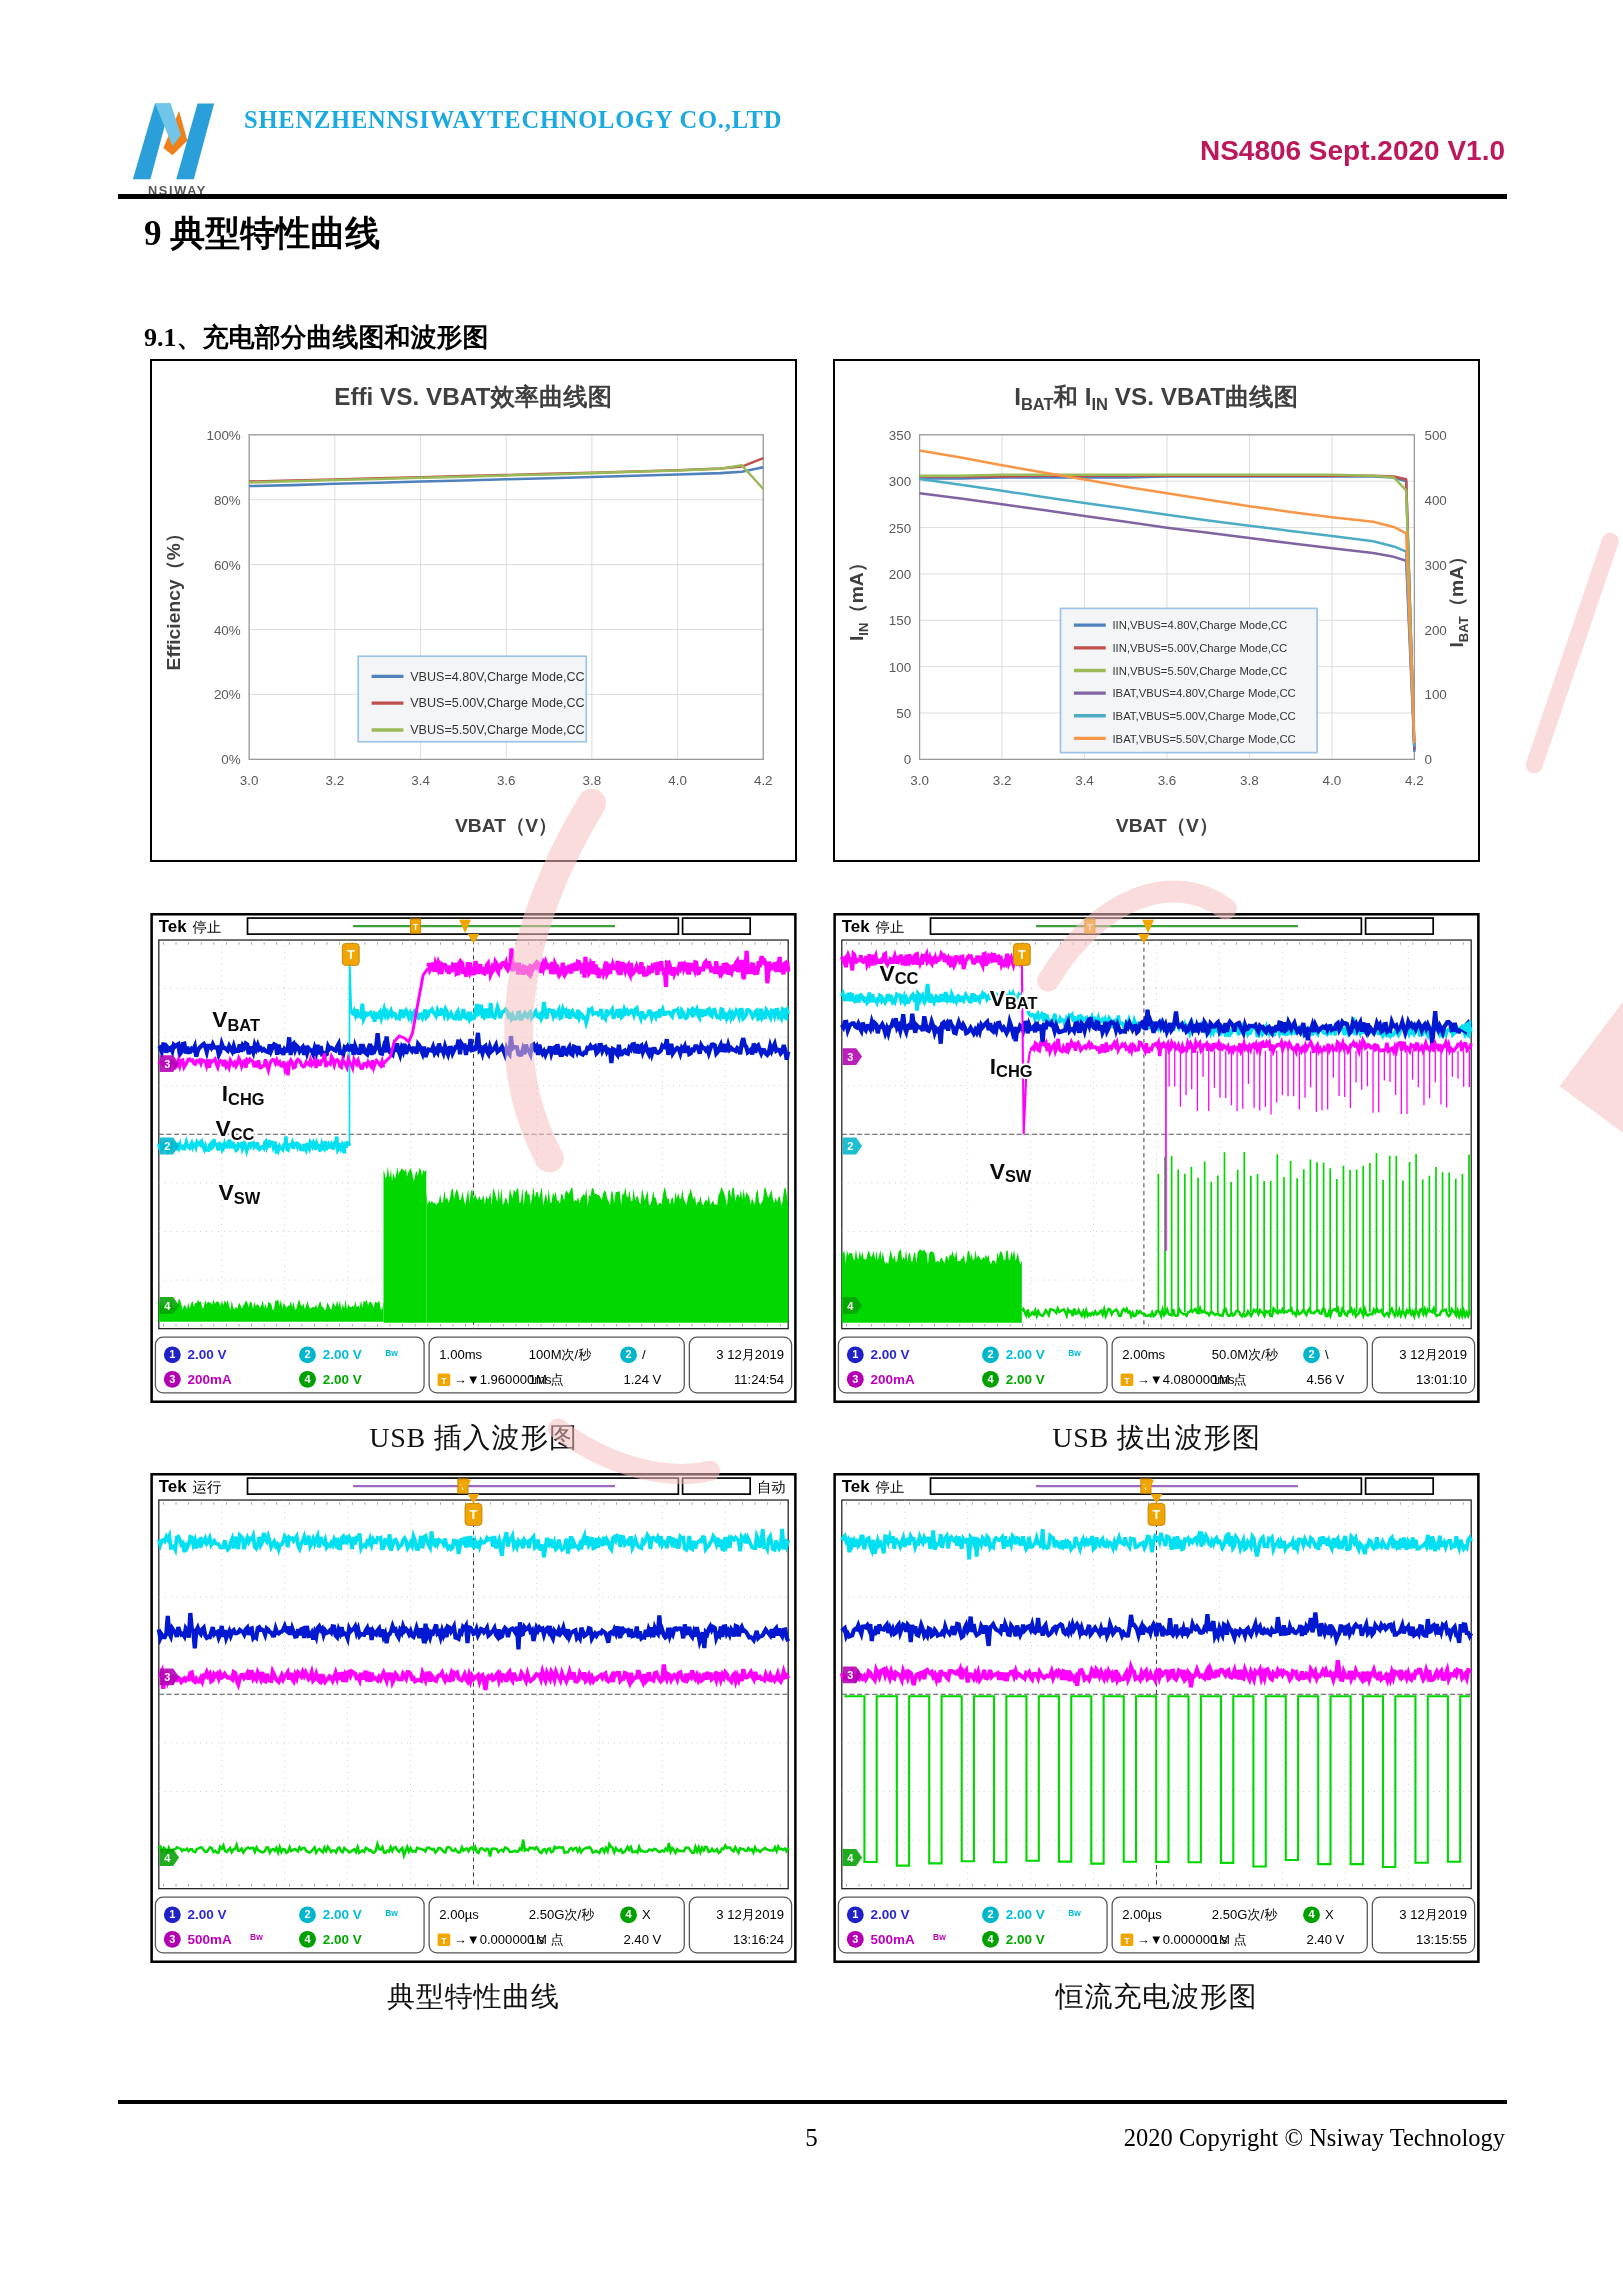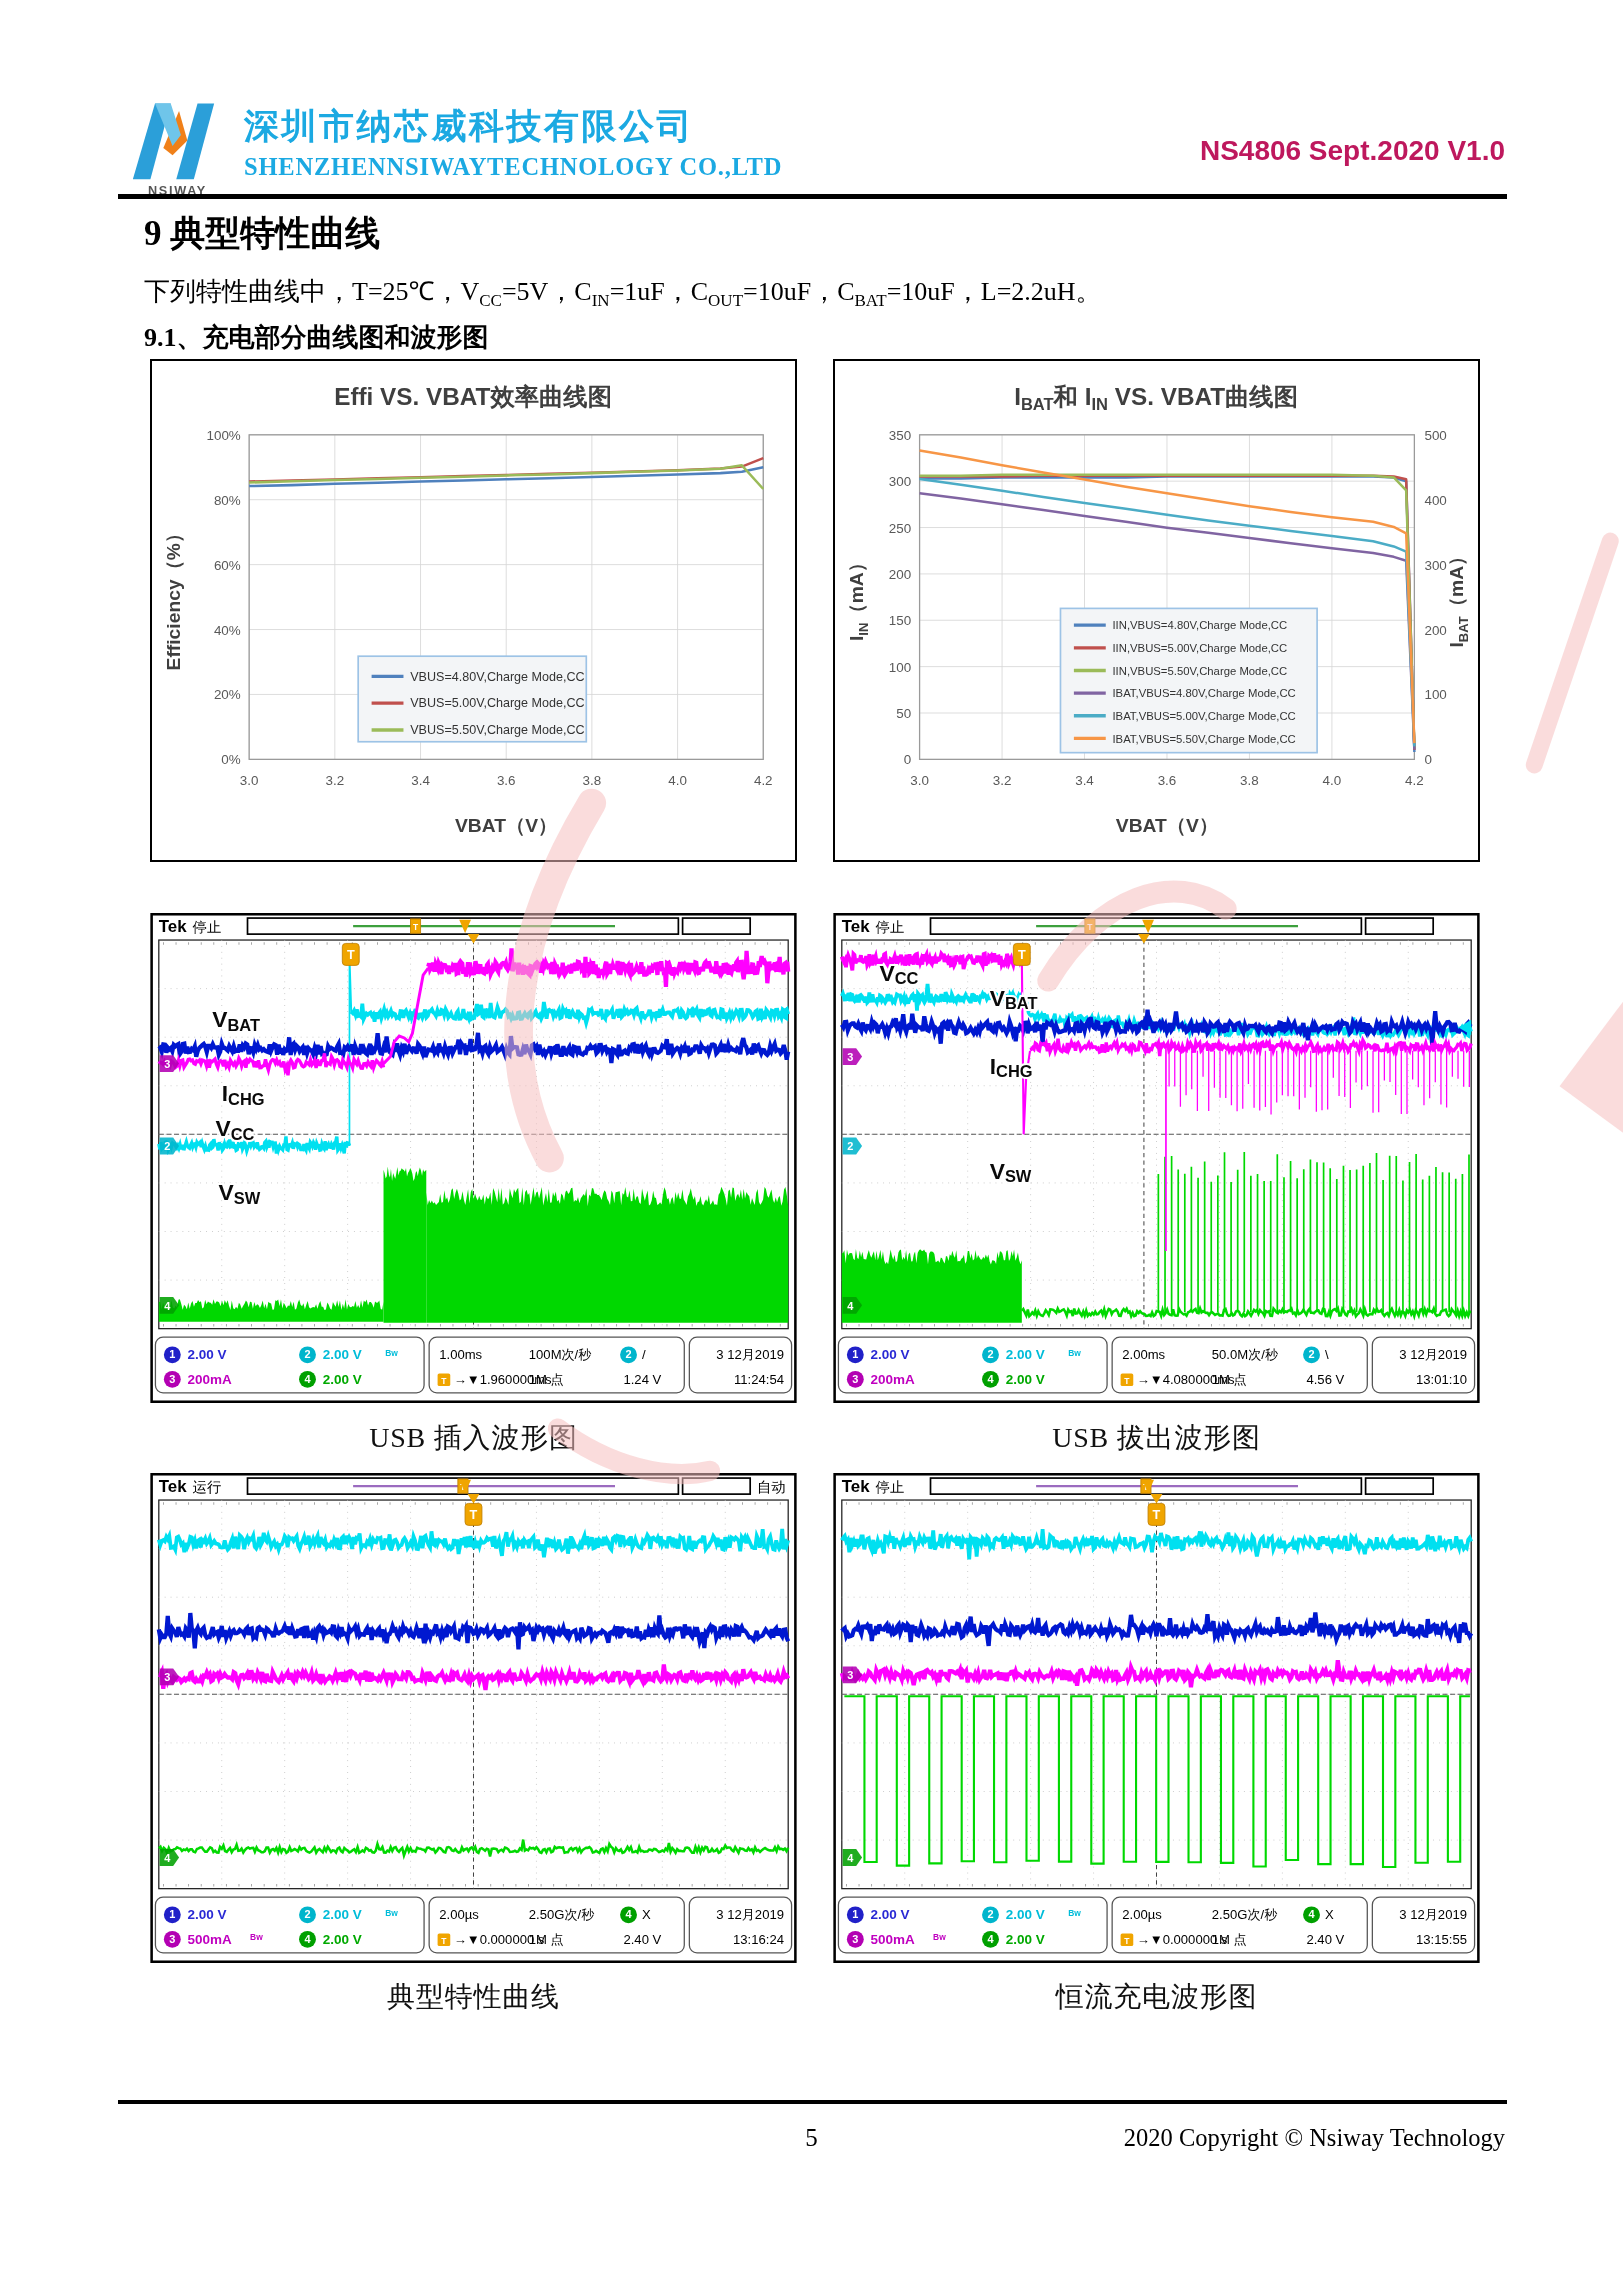--- a/index.html
+++ b/index.html
@@ -43,28 +43,26 @@
   <div class="abs" style="left:127px;top:98px;width:101px;">
     <svg width="93" height="85" viewBox="0 0 100 92">
       <polygon points="6,88 30,6 47,6 25,88" fill="#2b9fd9"></polygon>
       <polygon points="53,88 76,6 94,6 72,88" fill="#2b9fd9"></polygon>
       <polygon points="39,54 56,14 65,46 49,62" fill="#f08019"></polygon>
       <polygon points="30,6 47,6 58,40 49,52" fill="#6fc5ea"></polygon>
     </svg>
     <div class="logo-caption">NSIWAY</div>
   </div>
   <div class="abs" style="left:244px;top:103px;">
-    <div class="company-cn" style="color:#1ba9e2;">深圳市纳芯威科技有限公司</div>
     <div class="company-en" style="color:#1ba9e2;font-family:Liberation Serif, serif;">SHENZHENNSIWAYTECHNOLOGY CO.,LTD</div>
   </div>
   <div class="abs docref" style="right:118px;top:135px;">NS4806 Sept.2020 V1.0</div>
   <div class="abs hdr-rule" style="left:118px;width:1389px;top:194px;height:5px;"></div>
 
   <h1 class="sec abs" style="left:144px;top:210px;">9  典型特性曲线</h1>
-  <p class="cond abs" id="conditions" style="left:144px;top:272px;"><span>下列特性曲线中，T=25℃，V</span><sub>CC</sub><span>=5V，C</span><sub>IN</sub><span>=1uF，C</span><sub>OUT</sub><span>=10uF，C</span><sub>BAT</sub><span>=10uF，L=2.2uH。</span></p>
   <h2 class="subsec abs" style="left:144px;top:320px;">9.1、充电部分曲线图和波形图</h2>
 
   <div class="fig" style="left:150px;top:359px;">
     <svg id="chart-0" viewBox="0 0 765 595">
         <line x1="115" y1="88" x2="115" y2="475" stroke="#d6d6d6" stroke-width="1"></line>
         <text x="115" y="505" text-anchor="middle" class="tick">3.0</text>
         <line x1="217.16666666666674" y1="88" x2="217.16666666666674" y2="475" stroke="#d6d6d6" stroke-width="1"></line>
         <text x="217.16666666666674" y="505" text-anchor="middle" class="tick">3.2</text>
         <line x1="319.33333333333326" y1="88" x2="319.33333333333326" y2="475" stroke="#d6d6d6" stroke-width="1"></line>
         <text x="319.33333333333326" y="505" text-anchor="middle" class="tick">3.4</text>

